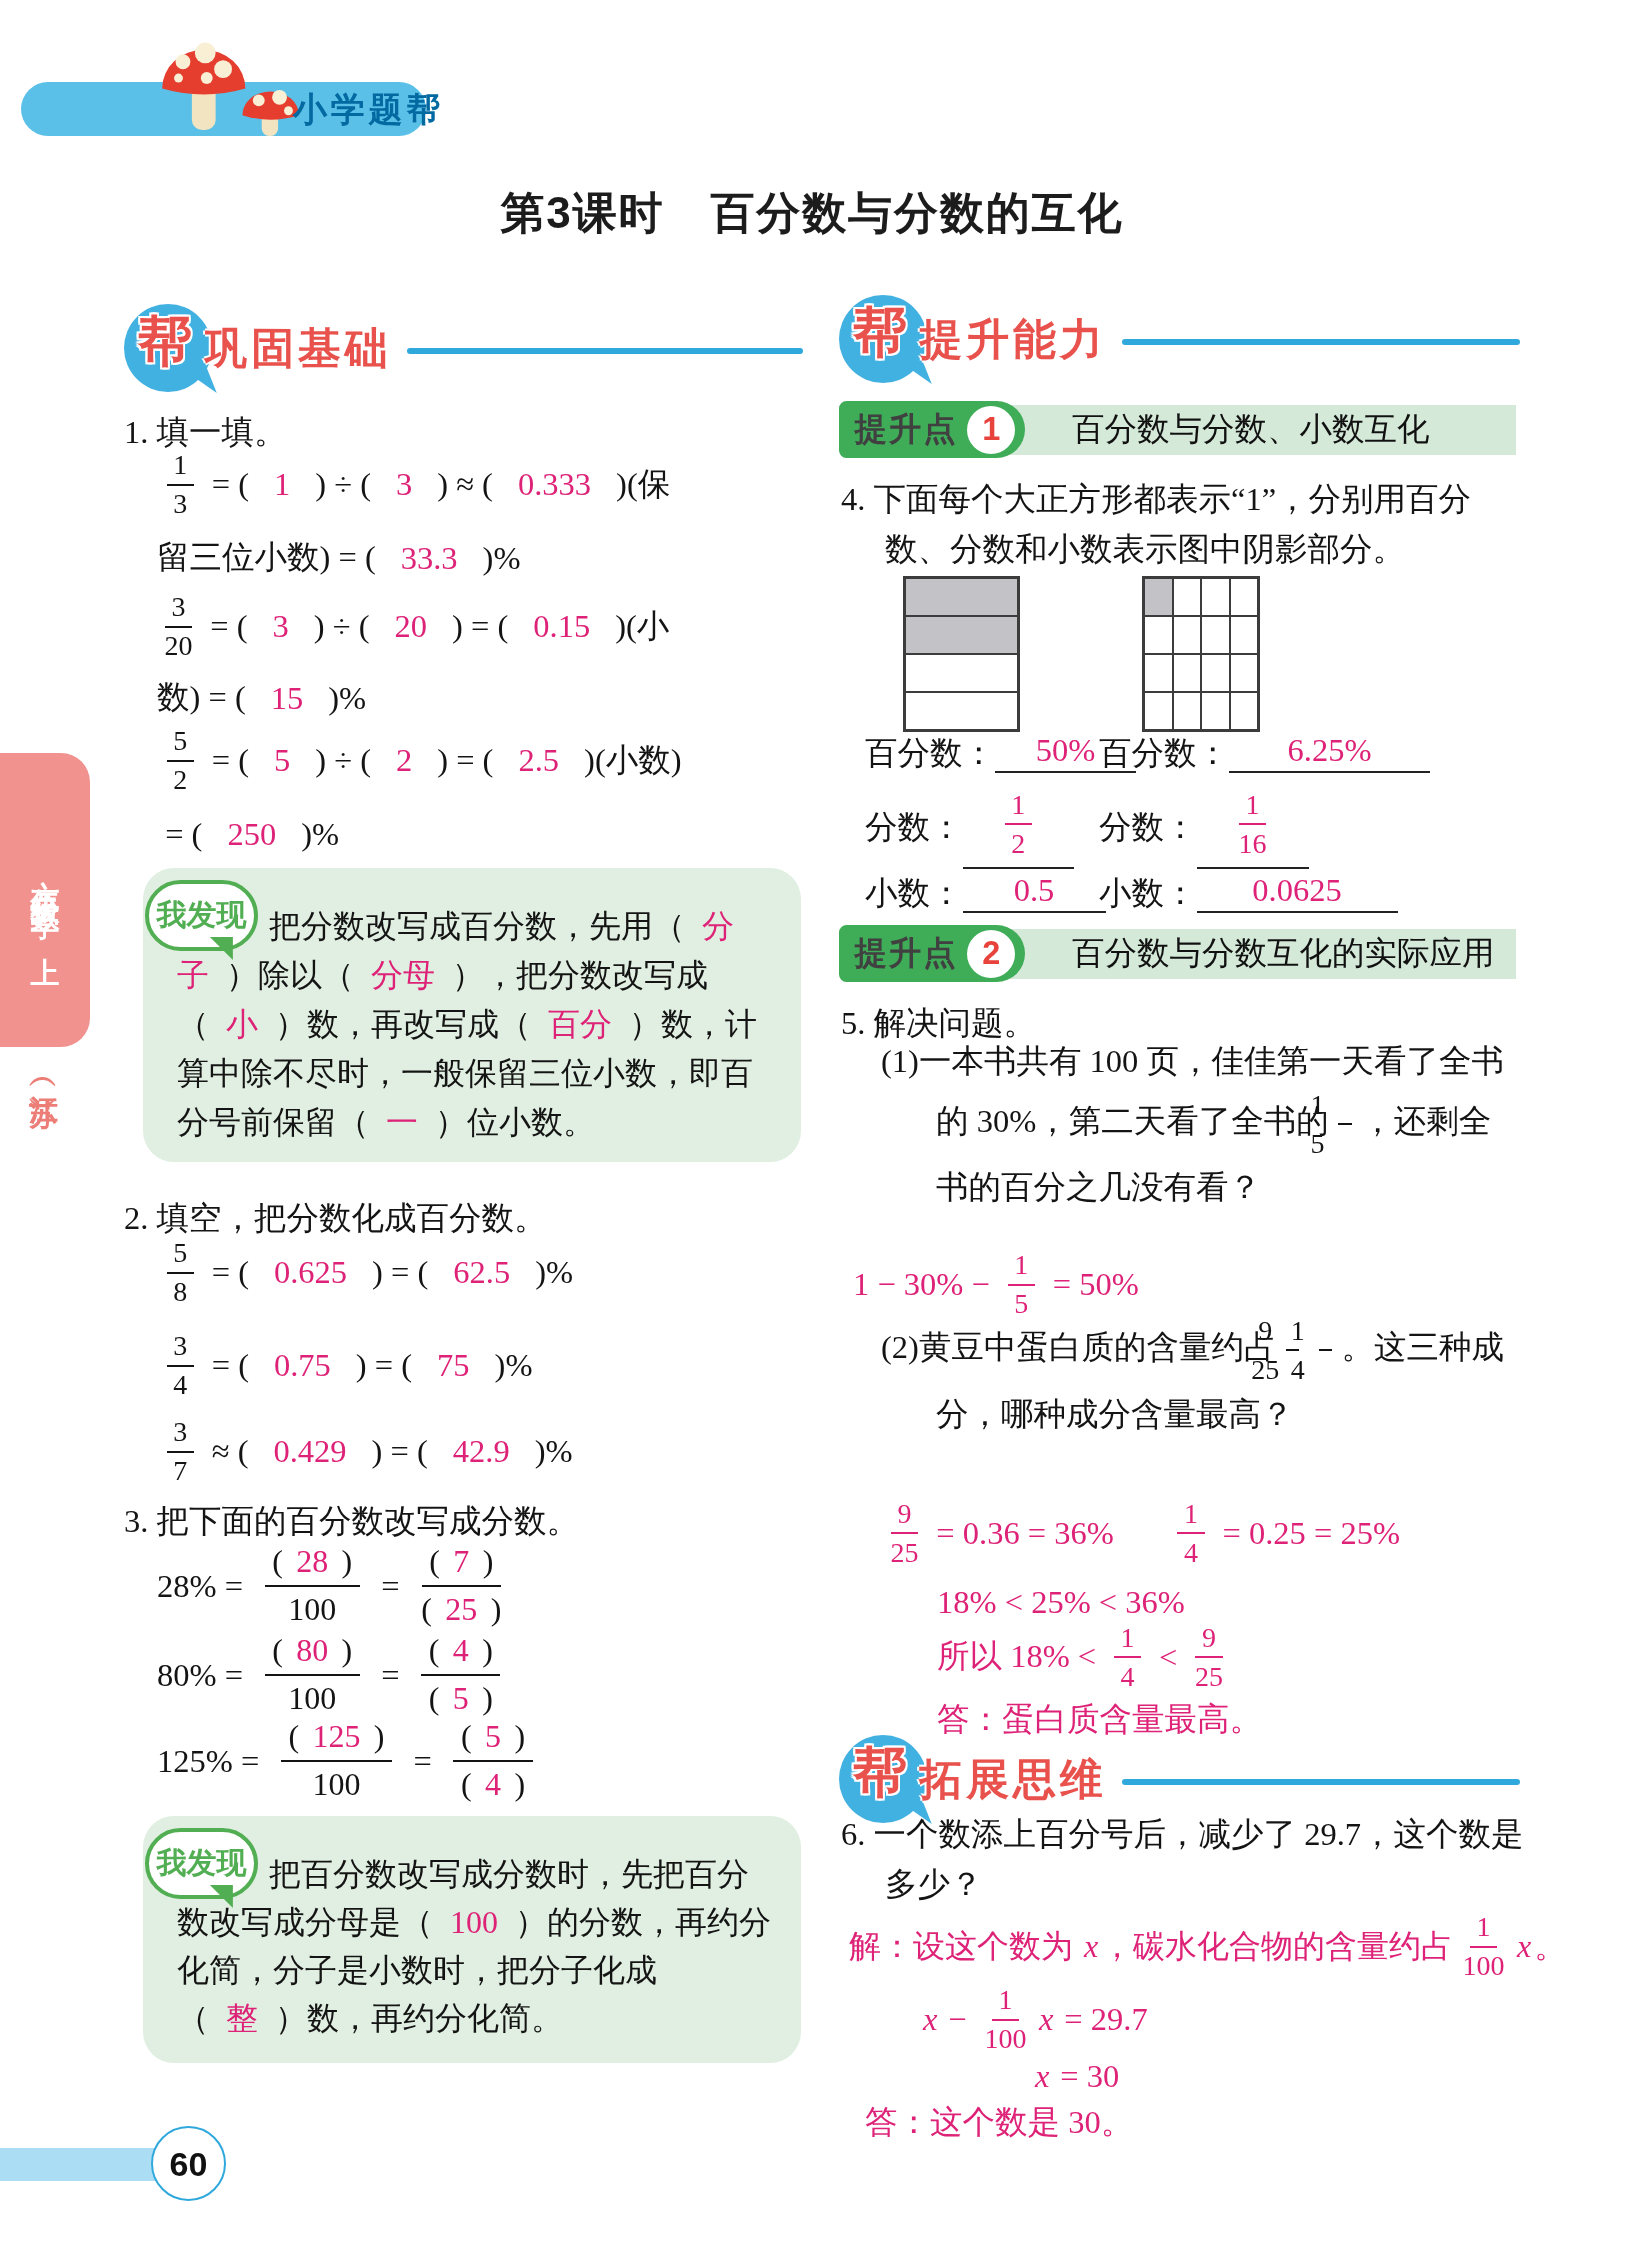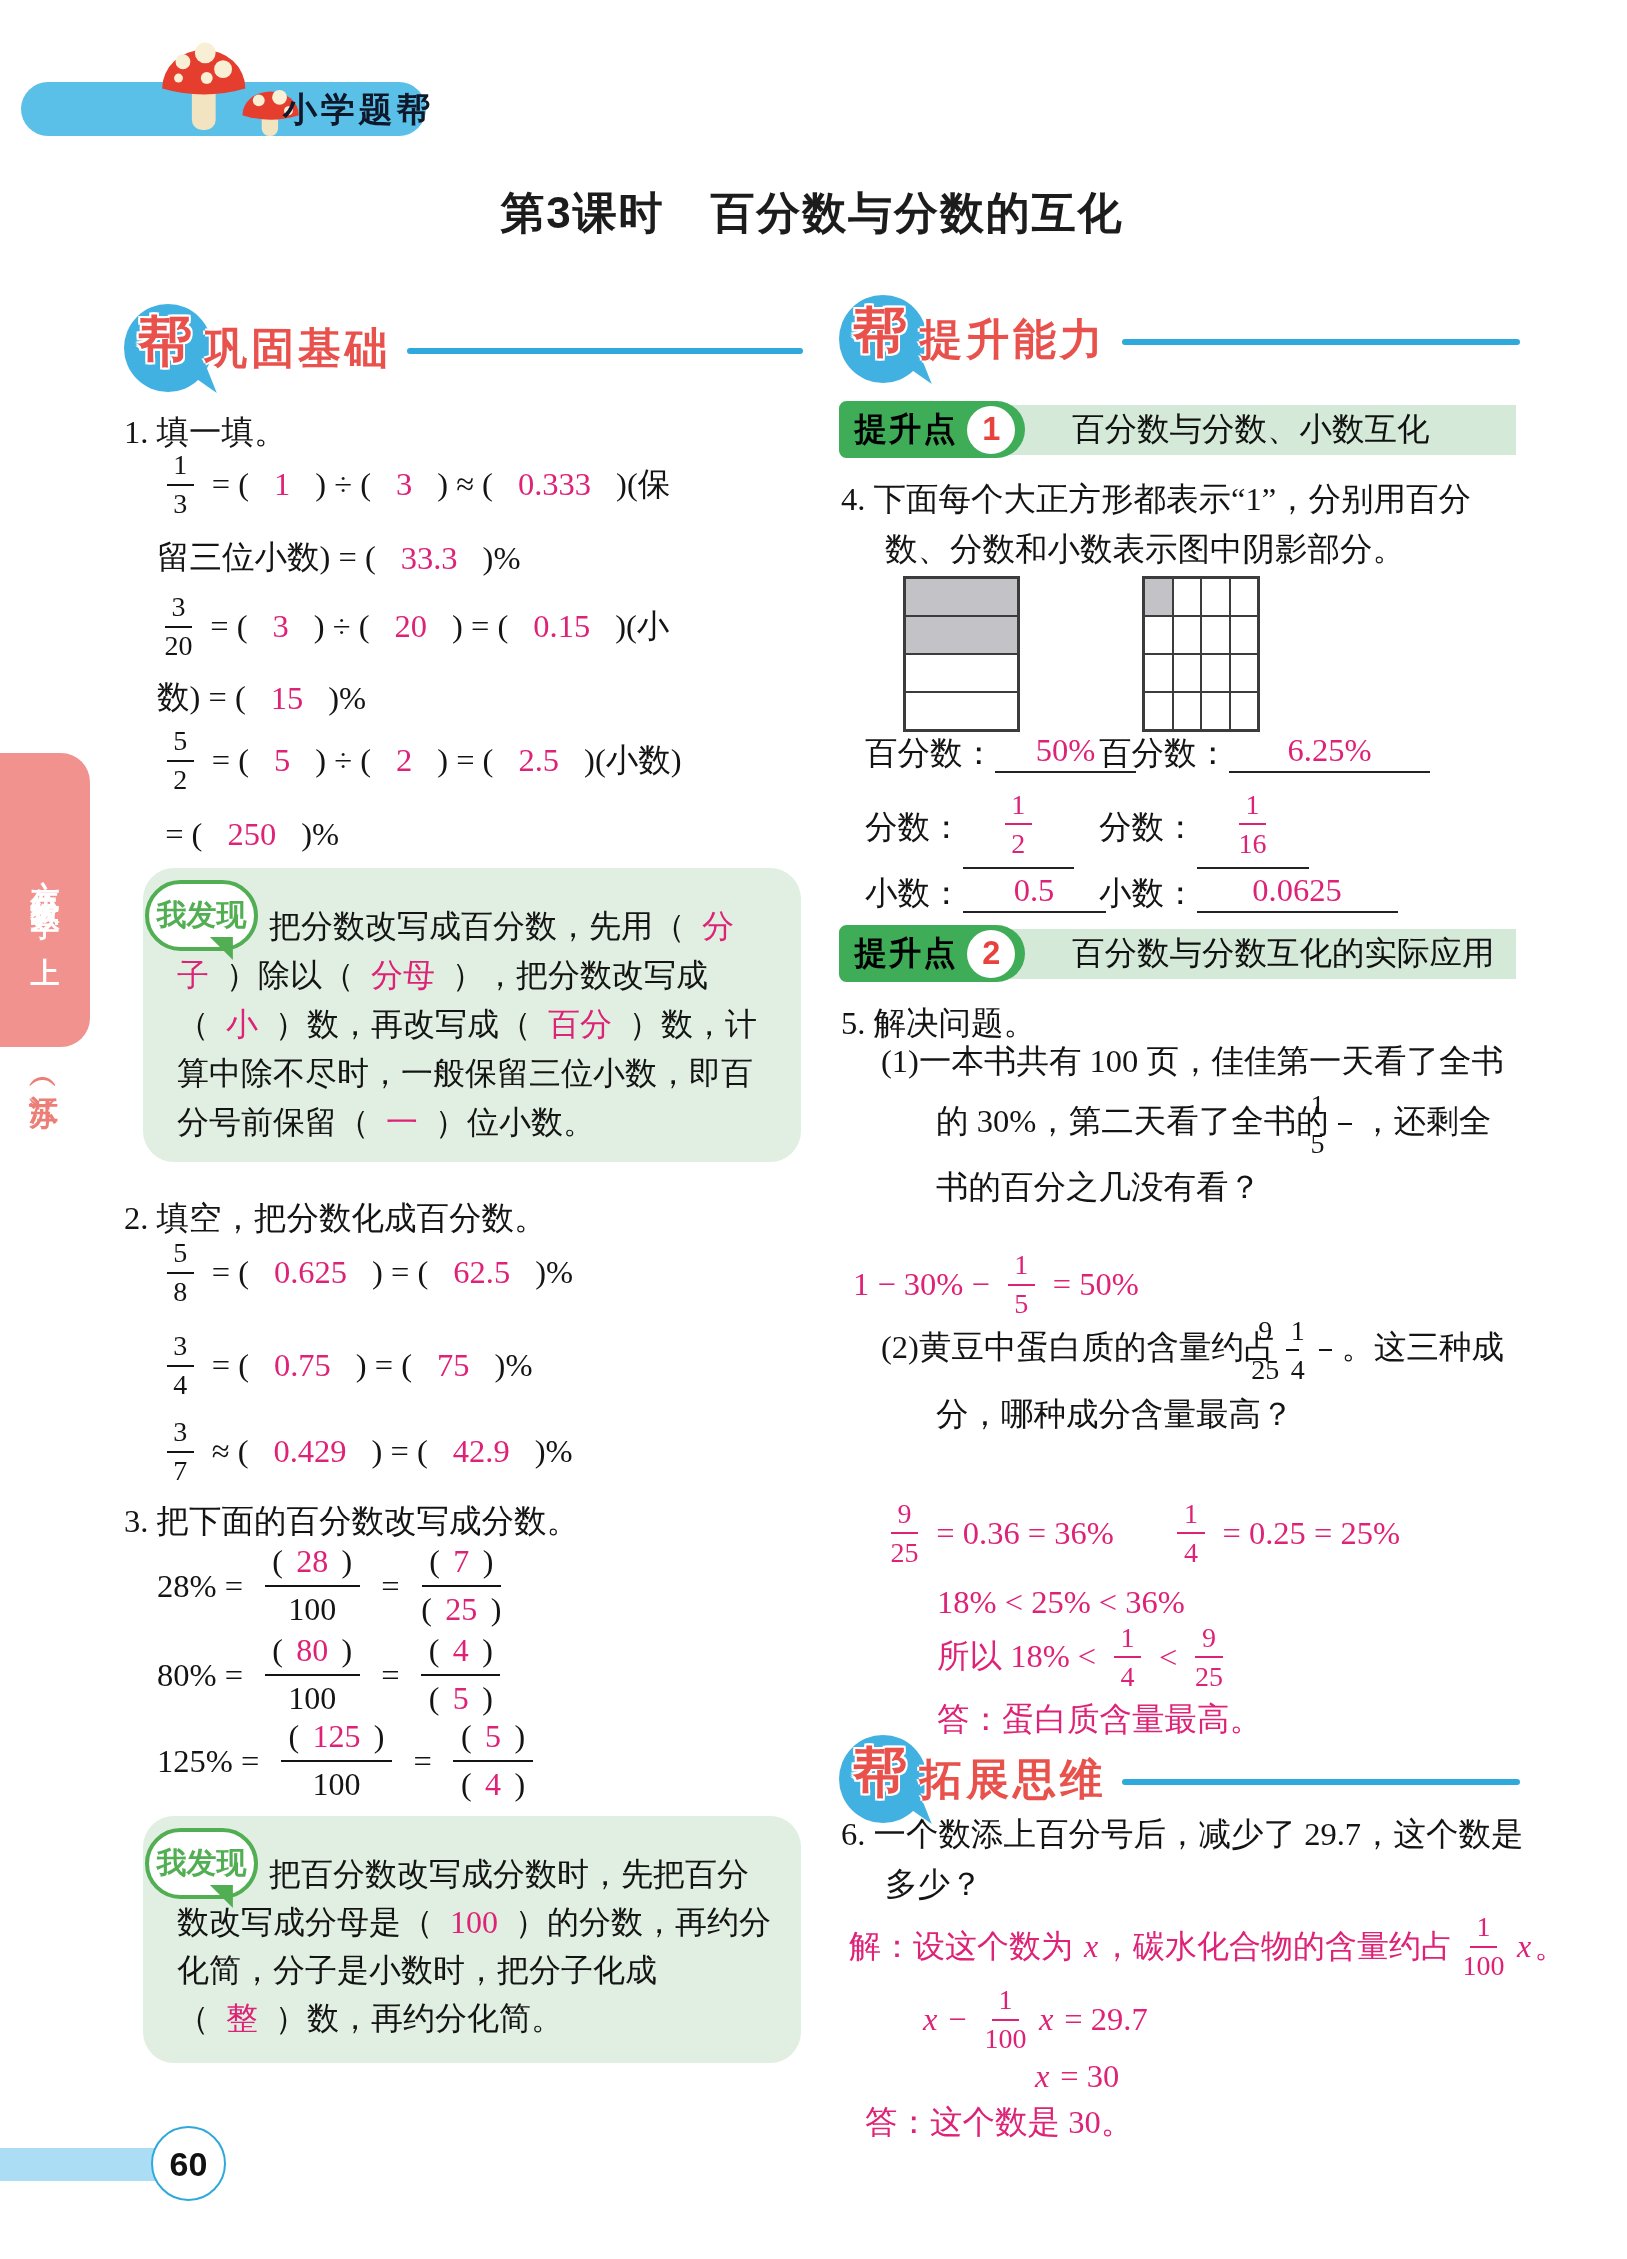--- a/index.html
+++ b/index.html
@@ -16,22 +16,22 @@
     --shade:#C3C3C7;
     --ink:#141414;
   }
   *{margin:0;padding:0;box-sizing:border-box;}
   html,body{background:#888;}
   .page{position:relative;width:1628px;height:2260px;background:#ffffff;margin:0 auto;overflow:hidden;
         font-family:"Liberation Serif","DejaVu Serif",serif;color:var(--ink);}
 
   
   .brand-pill{position:absolute;left:21px;top:82px;width:405px;height:54px;background:var(--pill);border-radius:29px;}
-  .brand-text{position:absolute;left:283px;top:92px;font:bold 34px/1 "Liberation Sans","DejaVu Sans",sans-serif;
-              color:#0f172a;letter-spacing:3.8px;}
+  .brand-text{position:absolute;left:293px;top:92px;font:bold 34px/1 "Liberation Sans","DejaVu Sans",sans-serif;
+              color:#0369a1;letter-spacing:3.8px;}
   .mushrooms{position:absolute;left:141px;top:29px;}
 
   
   .page-title{position:absolute;left:382px;top:187px;width:860px;text-align:center;
               font:bold 44px/1.2 "Liberation Sans","DejaVu Sans",sans-serif;color:#1c1c1c;letter-spacing:1.9px;}
 
   
   .side-tab{position:absolute;left:0;top:753px;width:90px;height:294px;background:#F2928E;
             border-radius:0 29px 29px 0;display:flex;align-items:center;justify-content:center;}
   .side-tab span{writing-mode:vertical-rl;text-orientation:upright;color:#fff;
@@ -56,21 +56,21 @@
             text-shadow:1.9px 0 #fff,-1.9px 0 #fff,0 1.9px #fff,0 -1.9px #fff,1.9px 1.9px #fff,-1.9px -1.9px #fff,1.9px -1.9px #fff,-1.9px 1.9px #fff;}
   .sec .rest{margin-left:-7.6px;z-index:3;color:var(--red);letter-spacing:3.8px;
              font:bold 43px/1 "Liberation Sans","DejaVu Sans",sans-serif;
              text-shadow:1.9px 0 #fff,-1.9px 0 #fff,0 1.9px #fff,0 -1.9px #fff;}
   .sec .line{flex:1;height:6.7px;border-radius:3.8px;background:var(--blue);margin-left:15.3px;margin-top:5.7px;}
 
   
   .point{position:absolute;height:50px;background:var(--pointbar);display:flex;align-items:center;}
   .pbadge{position:absolute;left:-1.9px;top:-3.8px;height:57px;display:flex;align-items:center;
           background:var(--badge-green);border-radius:7.6px 29px 29px 7.6px;padding:0 9.6px 0 15.3px;}
-  .pbadge .btxt{color:#000000;font:bold 32.5px/1 "Liberation Sans","DejaVu Sans",sans-serif;letter-spacing:1.9px;}
+  .pbadge .btxt{color:#404040;font:bold 32.5px/1 "Liberation Sans","DejaVu Sans",sans-serif;letter-spacing:1.9px;}
   .pnum{width:48px;height:48px;margin-left:9.6px;border-radius:50%;background:#fff;
         display:flex;align-items:center;justify-content:center;
         font:bold 32.5px/1 "Liberation Sans","DejaVu Sans",sans-serif;color:#E8423C;}
   .ptitle{margin-left:231px;font-size:32.5px;color:#111;}
 
   
   .eq{position:absolute;display:flex;align-items:center;font-size:32.5px;}
   .eq .tok{white-space:pre;}
   .para{position:absolute;font-size:32.5px;line-height:54px;}
   .hang{padding-left:44px;text-indent:-44px;}

